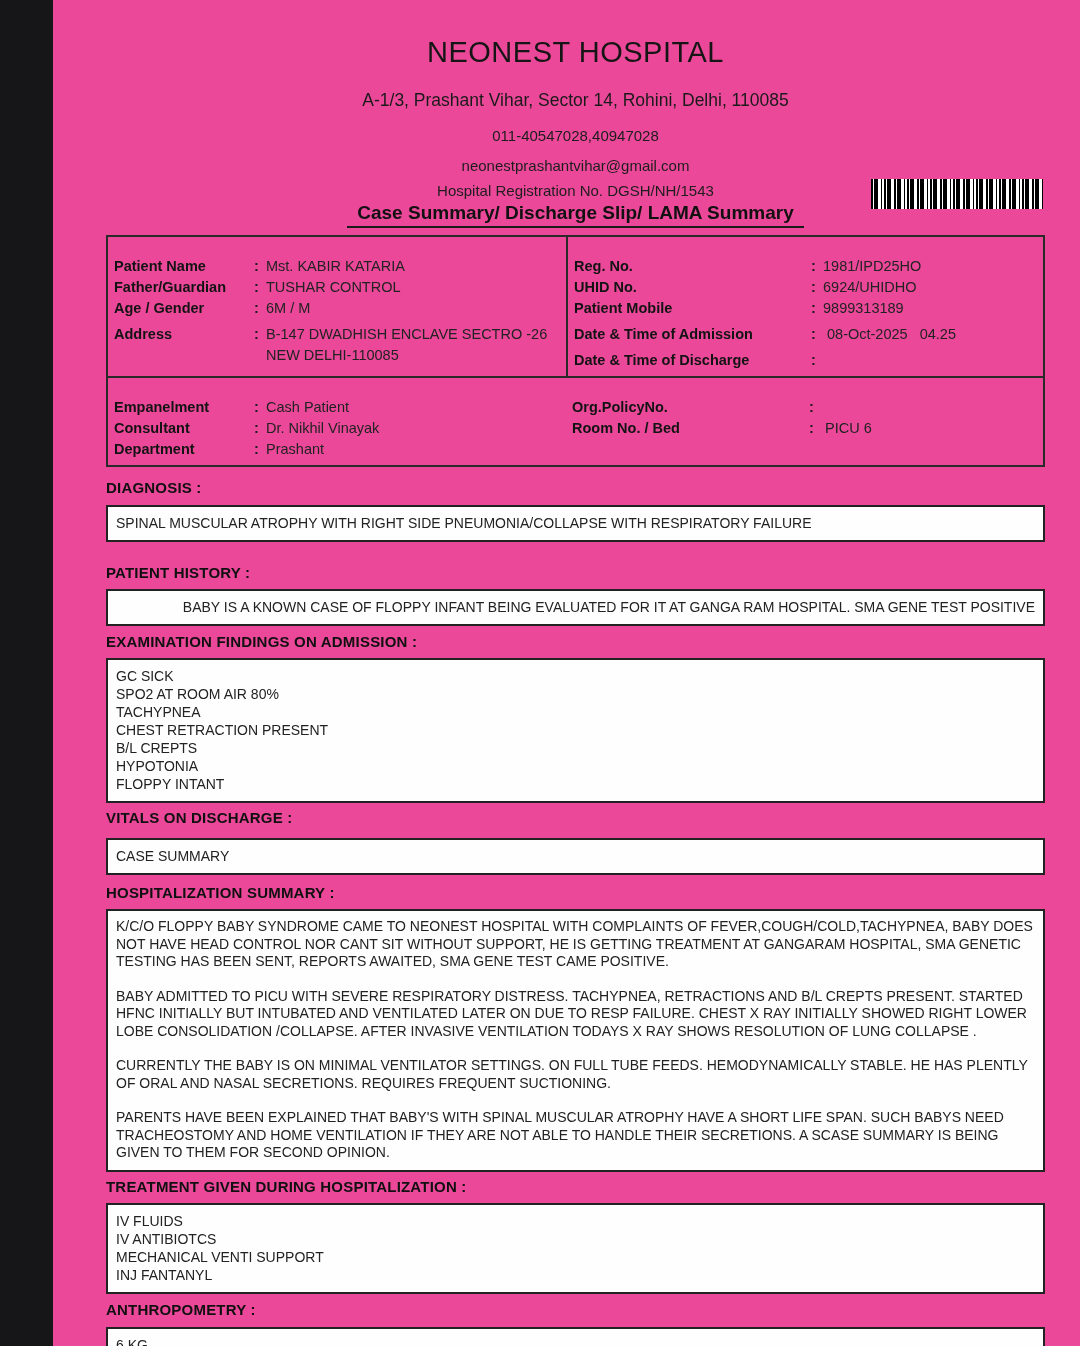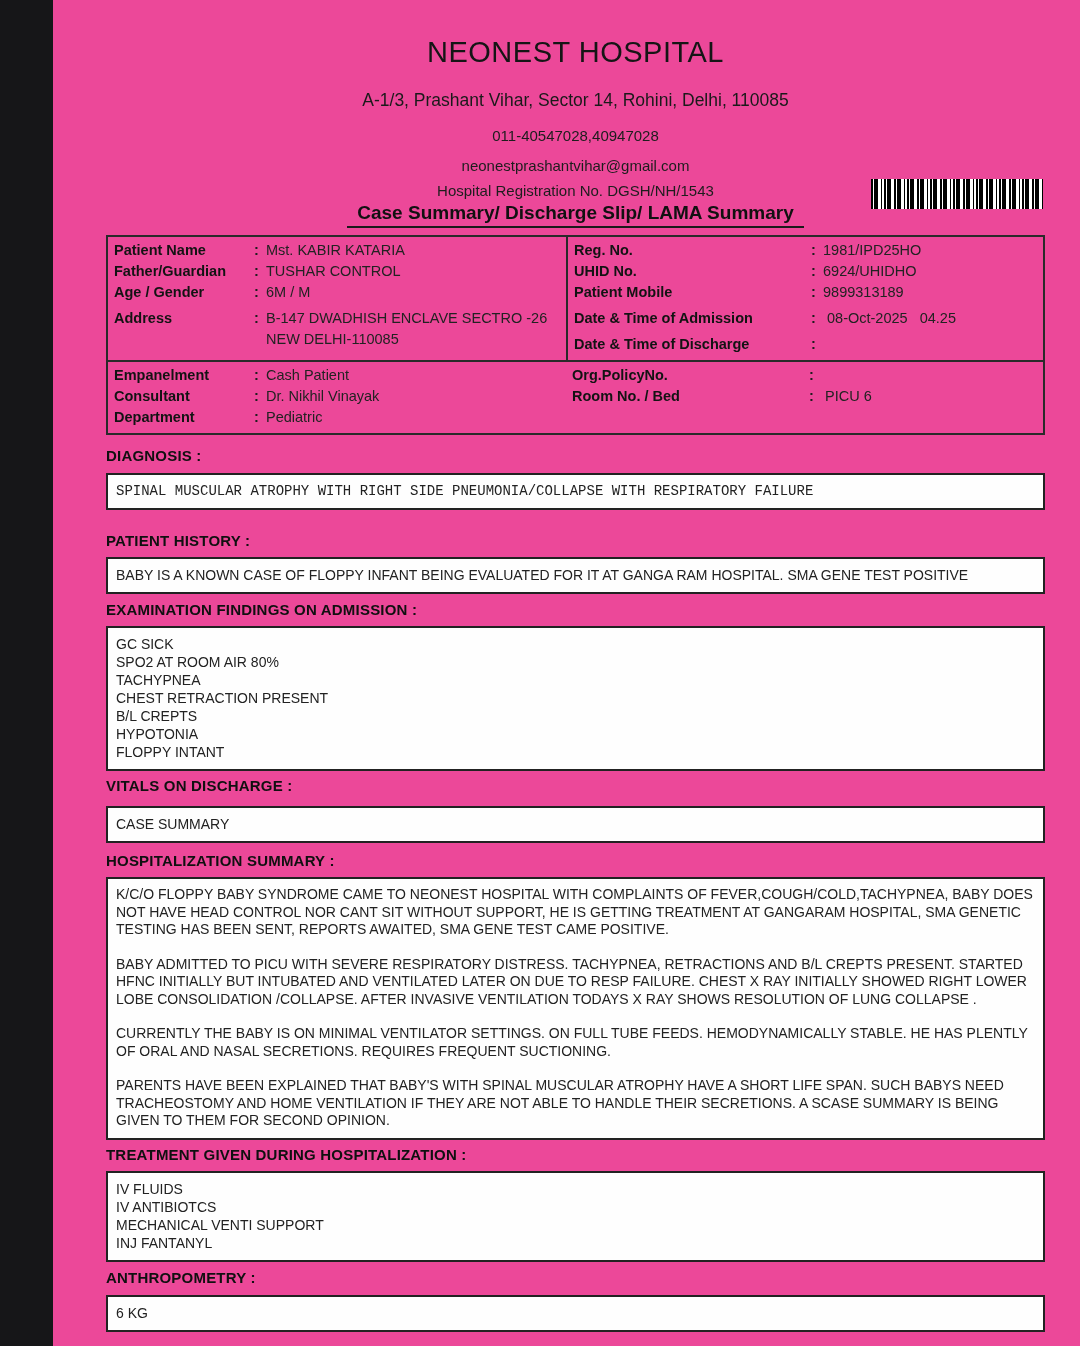--- a/index.html
+++ b/index.html
@@ -42,45 +42,45 @@
   }
 
   
   .ptable {
     margin-top: 7px;
     border: 2px solid #2a2a2a;
     font-size: 14.5px;
   }
   .ptable .top, .ptable .bottom { display: grid; grid-template-columns: 458px 1fr; }
   .ptable .bottom { border-top: 2px solid #2a2a2a; }
-  .ptable .cell { padding: 3px 4px 5px 6px; }
+  .ptable .cell { padding: 19px 4px 5px 6px; }
   .ptable .top .cell.right { border-left: 2px solid #2a2a2a; }
   .prow { display: flex; line-height: 21px; }
   .prow .plabel { font-weight: bold; color: #131313; flex: 0 0 auto; }
   .left-col .plabel { width: 140px; }
   .right-col .plabel { width: 237px; }
   .prow .pcolon { font-weight: bold; flex: 0 0 12px; }
   .prow .pvalue { white-space: pre-wrap; color: #222; }
   .prow.gap-above { margin-top: 5px; }
 
   
   .sec-heading { font-size: 15px; font-weight: bold; color: #101010; letter-spacing: .2px; }
   .sec-box {
     border: 2px solid #222;
     padding: 7px 8px 8px;
     font-size: 14px;
     line-height: 18px;
     color: #222;
     background: #fefefe;
   }
   .mt-diag-h { margin-top: 12px; }
-  .mt-diag-b { margin-top: 9px; font-family: Liberation Mono, monospace; }
+  .mt-diag-b { margin-top: 9px; }
   .diag-box { min-height: 32px; }
   .mt-hist-h { margin-top: 22px; }
-  .mt-hist-b { margin-top: 8px; }
+  .mt-hist-b { margin-top: 8px; text-align: right; }
   .hist-box { min-height: 31px; }
   .mt-exam-h { margin-top: 7px; }
   .mt-exam-b { margin-top: 8px; }
   .mt-vitals-h { margin-top: 6px; }
   .mt-vitals-b { margin-top: 12px; }
   .vitals-box { min-height: 30px; }
   .mt-hosp-h { margin-top: 9px; }
   .mt-hosp-b { margin-top: 8px; }
   .hosp-box p { line-height: 17.5px; }
   .hosp-box p + p { margin-top: 17px; }
@@ -168,21 +168,21 @@
               <span class="pvalue">Cash Patient</span>
           </div>
           <div class="prow">
             <span class="plabel">Consultant</span>
               <span class="pcolon">:</span>
               <span class="pvalue">Dr. Nikhil Vinayak</span>
           </div>
           <div class="prow">
             <span class="plabel">Department</span>
               <span class="pcolon">:</span>
-              <span class="pvalue">Pediatric</span>
+              <span class="pvalue">Prashant</span>
           </div>
         </div>
         <div class="cell right right-col">
           <div class="prow">
             <span class="plabel">Org.PolicyNo.</span>
               <span class="pcolon">:</span>
               <span class="pvalue"></span>
           </div>
           <div class="prow">
             <span class="plabel">Room No. / Bed</span>

